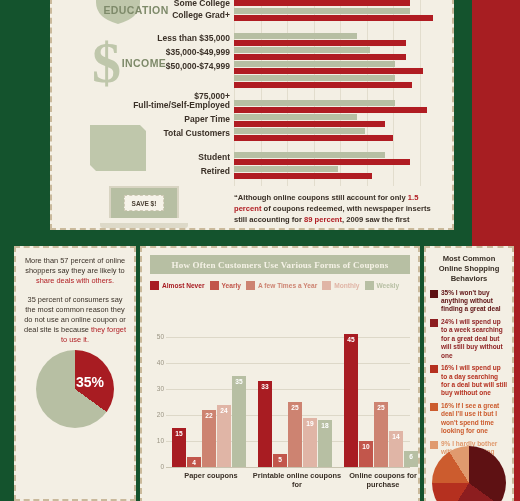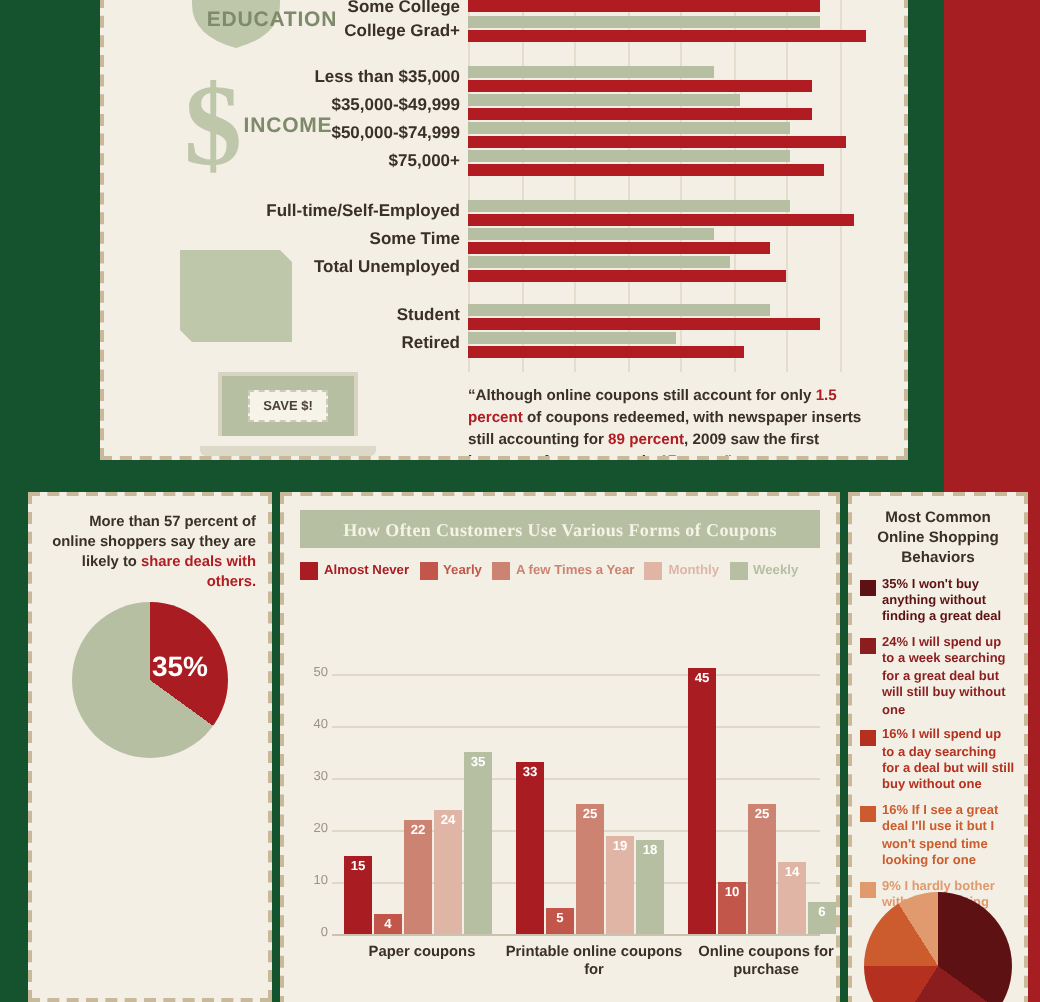--- a/index.html
+++ b/index.html
@@ -97,22 +97,22 @@
     border: 1px dashed #cfcab6;
   }
   .laptop .base {
     position: absolute; left: 0; bottom: 0; width: 88px; height: 5px;
     background: #ddd9c8; border-radius: 0 0 3px 3px;
   }
 
   
   #pies-panel { left: 14px; top: 246px; width: 122px; height: 255px; }
   .pie-cap {
-    font-size: 7.4px; font-weight: bold; line-height: 1.35;
-    color: #3a3027; text-align: right; padding: 0 6px;
+    font-size: 7.4px; font-weight: normal; line-height: 1.35;
+    color: #3a3027; text-align: center; padding: 0 6px;
   }
   .pie-cap .hl { color: #b01c22; }
   .pie-wrap { position: relative; display:flex; justify-content:center; }
   .pie {
     position: relative; border-radius: 50%;
   }
   .pie .pct {
     position: absolute; color: #fff; font-weight: bold; font-size: 14px;
   }
 
@@ -189,24 +189,24 @@
             <path d="M0 0 H50 L56 6 V46 H6 L0 40 Z" fill="#bfc7ab"></path>
           </svg>
       </div>
 
       <div class="labelcol">
         <div class="rowlabel" style="top:-1px;">Some College</div>
         <div class="rowlabel" style="top:11px;">College Grad+</div>
         <div class="rowlabel" style="top:34px;">Less than $35,000</div>
         <div class="rowlabel" style="top:48px;">$35,000-$49,999</div>
         <div class="rowlabel" style="top:62px;margin-left:23px;">$50,000-$74,999</div>
-        <div class="rowlabel" style="top:76px;">$75,000+</div>
+        <div class="rowlabel" style="top:92px;">$75,000+</div>
         <div class="rowlabel" style="top:101px;">Full-time/Self-Employed</div>
-        <div class="rowlabel" style="top:115px;">Some Time</div>
-        <div class="rowlabel" style="top:129px;">Total Unemployed</div>
+        <div class="rowlabel" style="top:115px;">Paper Time</div>
+        <div class="rowlabel" style="top:129px;">Total Customers</div>
         <div class="rowlabel" style="top:153px;">Student</div>
         <div class="rowlabel" style="top:167px;">Retired</div>
       </div>
 
       <div class="plot">
         <div class="gridline" style="left:0%;"></div>
         <div class="gridline" style="left:12.5%;"></div>
         <div class="gridline" style="left:25%;"></div>
         <div class="gridline" style="left:37.5%;"></div>
         <div class="gridline" style="left:50%;"></div>
@@ -250,20 +250,23 @@
       <div class="quote">
         <span>“Although online coupons still account for only </span><span class="hl">1.5 percent</span><span> of coupons redeemed, with newspaper inserts still accounting for </span><span class="hl">89 percent</span><span>, 2009 saw the first increase of coupon use in 17 years.”</span>
       </div>
     </div>
   </div>
 
   <div class="panel" id="pies-panel">
     <div style="padding-top:8px;">
       <div class="pie-cap">
         <span>More than 57 percent of online shoppers say they are likely to </span><span class="hl">share deals with others.</span>
+      </div>
+      <div class="pie-cap" style="margin-top:9px;">
+        <span>35 percent of consumers say the most common reason they do not use an online coupon or deal site is because </span><span class="hl">they forget to use it.</span>
       </div>
       <div class="pie-wrap" style="margin-top:5px;">
         <div class="pie" style="width:78px;height:78px;background:conic-gradient(#a81c22 0 35%, #b7bfa3 35% 100%);">
           <div class="pct" style="right:10px; top:24px;">35%</div>
         </div>
       </div>
     </div>
   </div>
 
   <div class="panel" id="chart-panel">

